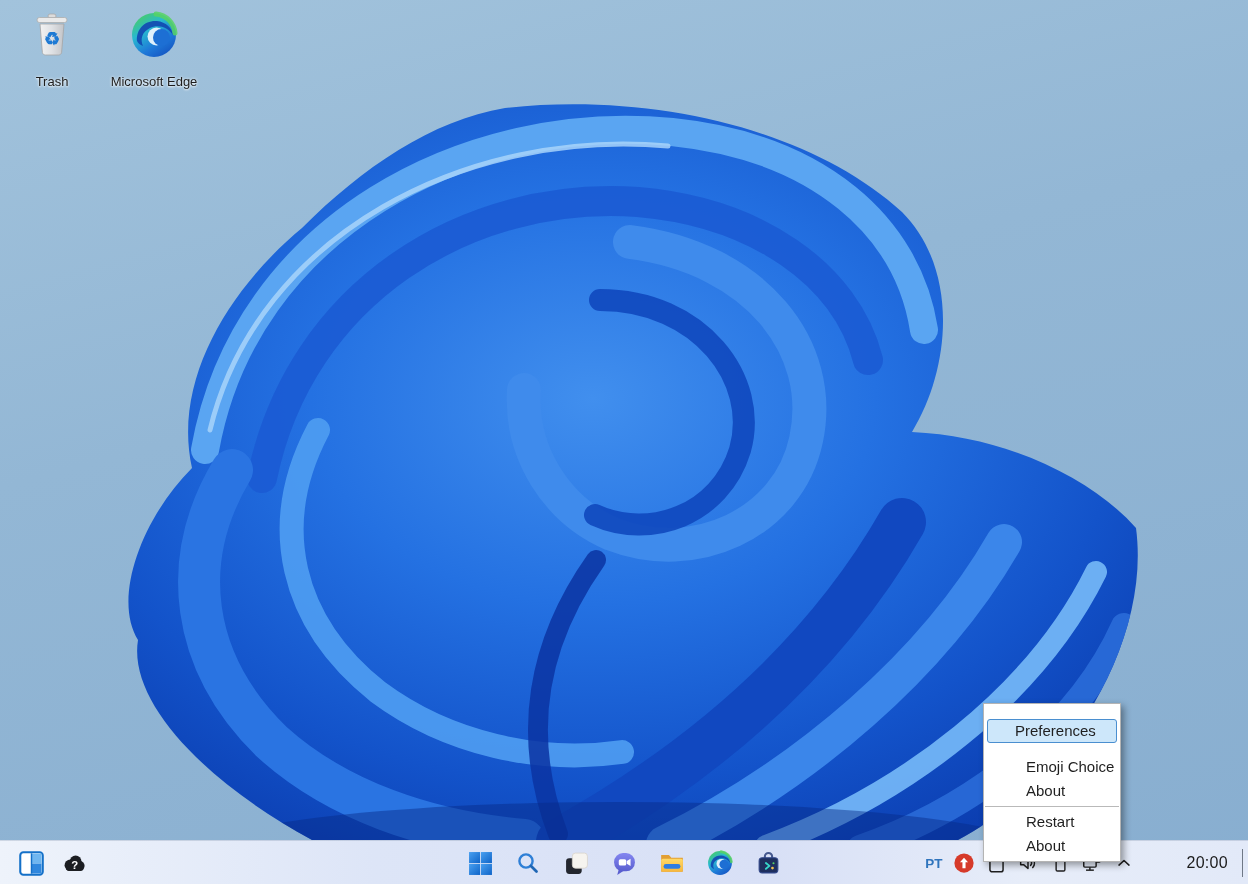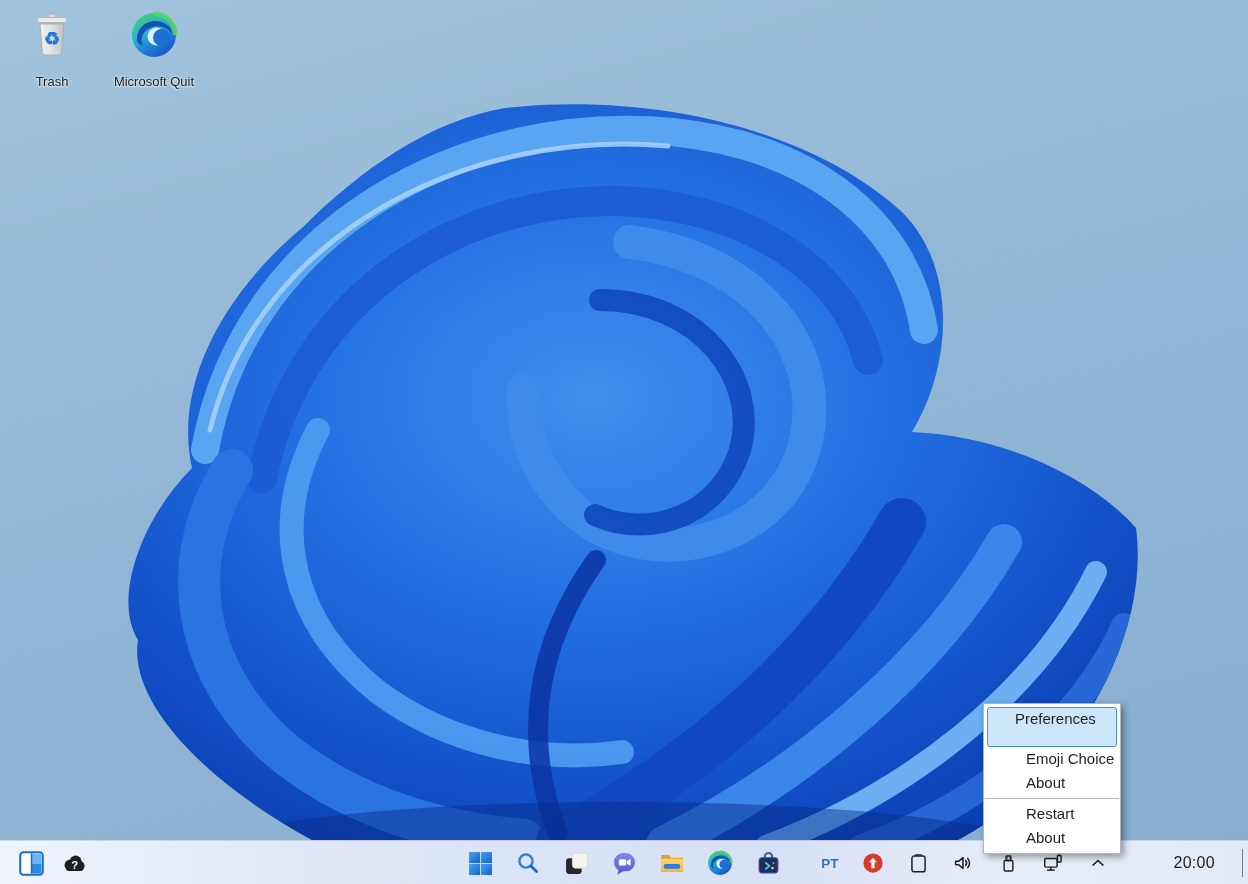--- a/index.html
+++ b/index.html
@@ -26,35 +26,35 @@
     position:absolute; left:983px; top:703px; width:138px;
     background:#ffffff; border:1px solid #b4b4b4;
     box-shadow:3px 3px 7px rgba(0,0,0,.38);
     padding:3px 0; z-index:30;
   }
   .menu-item {
     height:24px; line-height:24px; padding-left:42px;
     font-size:15px; color:#1f1f1f; white-space:nowrap; cursor:default;
   }
   .menu-item.highlighted {
-    margin:0 3px; padding-left:27px; height:40px; line-height:22px;
+    margin:12px 3px; padding-left:27px; height:24px; line-height:22px;
     background:#cde7fa; border:1px solid #4a8fd0; border-radius:3px;
   }
   .menu-sep { border-top:1px solid #b9b9b9; margin:3px 1px; }
 
   
   .taskbar {
     position:absolute; left:0; bottom:0; width:1248px; height:44px;
     background:linear-gradient(90deg,#eef3fb 0%,#dde5f7 30%,#d8e0f6 62%,#e7edf9 82%,#e2e9f8 100%);
     border-top:1px solid rgba(110,130,160,.25);
     z-index:20;
   }
   .tb-left { position:absolute; left:18px; top:0; height:44px; display:flex; align-items:center; gap:17px; }
   .tb-center { position:absolute; left:50%; top:0; height:44px; transform:translateX(-50%); display:flex; align-items:center; gap:22px; }
-  .tb-tray { position:absolute; right:5px; top:0; height:44px; display:flex; align-items:center; gap:21px; }
+  .tb-tray { position:absolute; right:5px; top:0; height:44px; display:flex; align-items:center; gap:8px; }
   .tb-btn { width:26px; height:26px; display:flex; align-items:center; justify-content:center; border-radius:4px; cursor:default; }
   .tray-btn { width:24px; height:24px; display:flex; align-items:center; justify-content:center; cursor:default; }
   .lang { color:#2f74bd; font-weight:bold; font-size:13.5px; padding:0 2px; }
   .clock { font-size:16px; color:#1b1b1b; letter-spacing:.3px; padding:0 2px;margin-left:40px; }
   .tray-divider { width:1px; height:28px; background:#6f7886; margin-left:4px; }
 </style>
 </head>
 <body>
 
 <svg class="wallpaper" width="1248" height="884" viewBox="0 0 1248 884" aria-hidden="true">
@@ -117,21 +117,21 @@
             <stop offset="1" stop-color="#1452c0"></stop>
         </linearGradient>
       </defs>
       <circle cx="24" cy="24" r="22" fill="url(#egA)"></circle>
       <path d="M7 30 C6 18 15 9 27 10 C36 11 42 17 43 24 C38 16 28 13 20 17 C12 21 10 28 13 35 C10 34 8 32 7 30 Z" fill="#1247b0" opacity="0.9"></path>
       <path d="M26 3 A21 21 0 0 1 45 22" stroke="#57d463" stroke-width="5" fill="none" stroke-linecap="round" opacity="0.85"></path>
       <circle cx="26.5" cy="25.5" r="9" fill="#dff0fc"></circle>
       <circle cx="31.5" cy="26.5" r="8.5" fill="#1d6fd4"></circle>
     </svg>
   </div>
-  <div class="dlabel">Microsoft Quit</div>
+  <div class="dlabel">Microsoft Edge</div>
 </div>
 
 <div class="context-menu">
   <div class="menu-item highlighted">Preferences</div>
   <div class="menu-item">Emoji Choice</div>
   <div class="menu-item">About</div>
   <div class="menu-sep"></div>
   <div class="menu-item">Restart</div>
   <div class="menu-item">About</div>
 </div>

